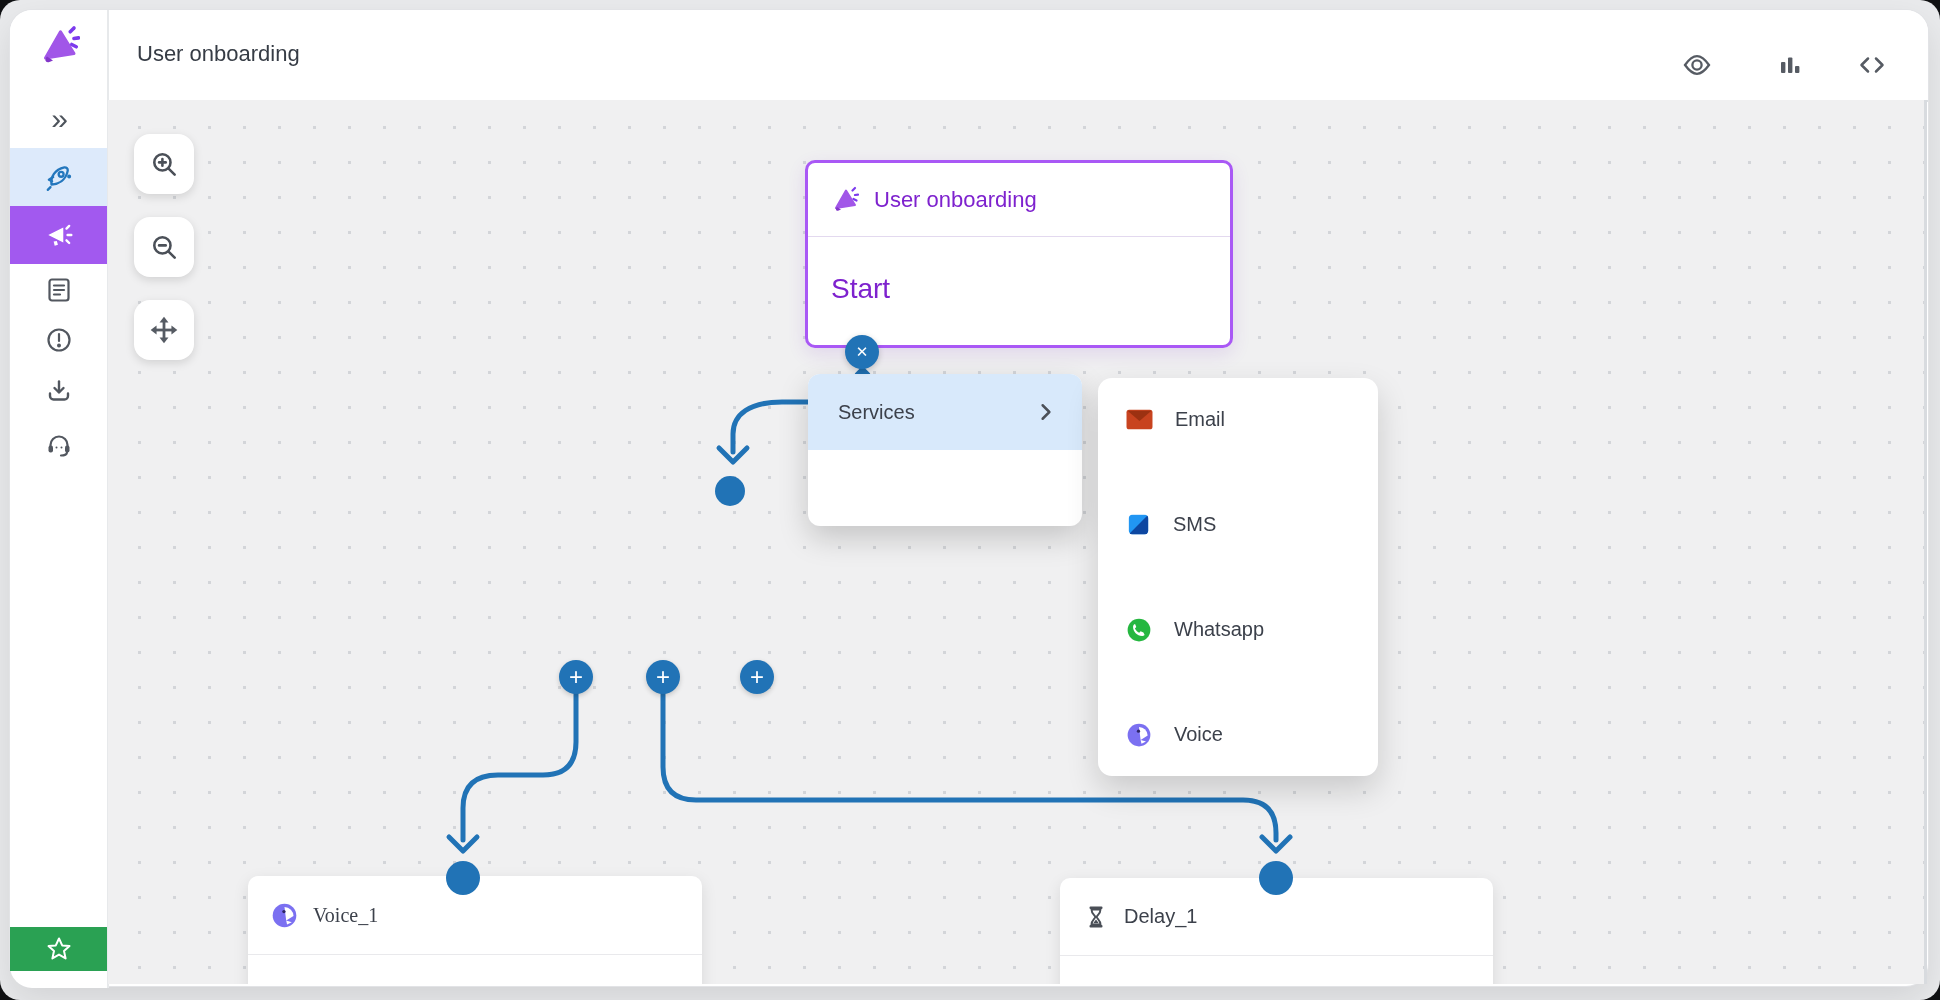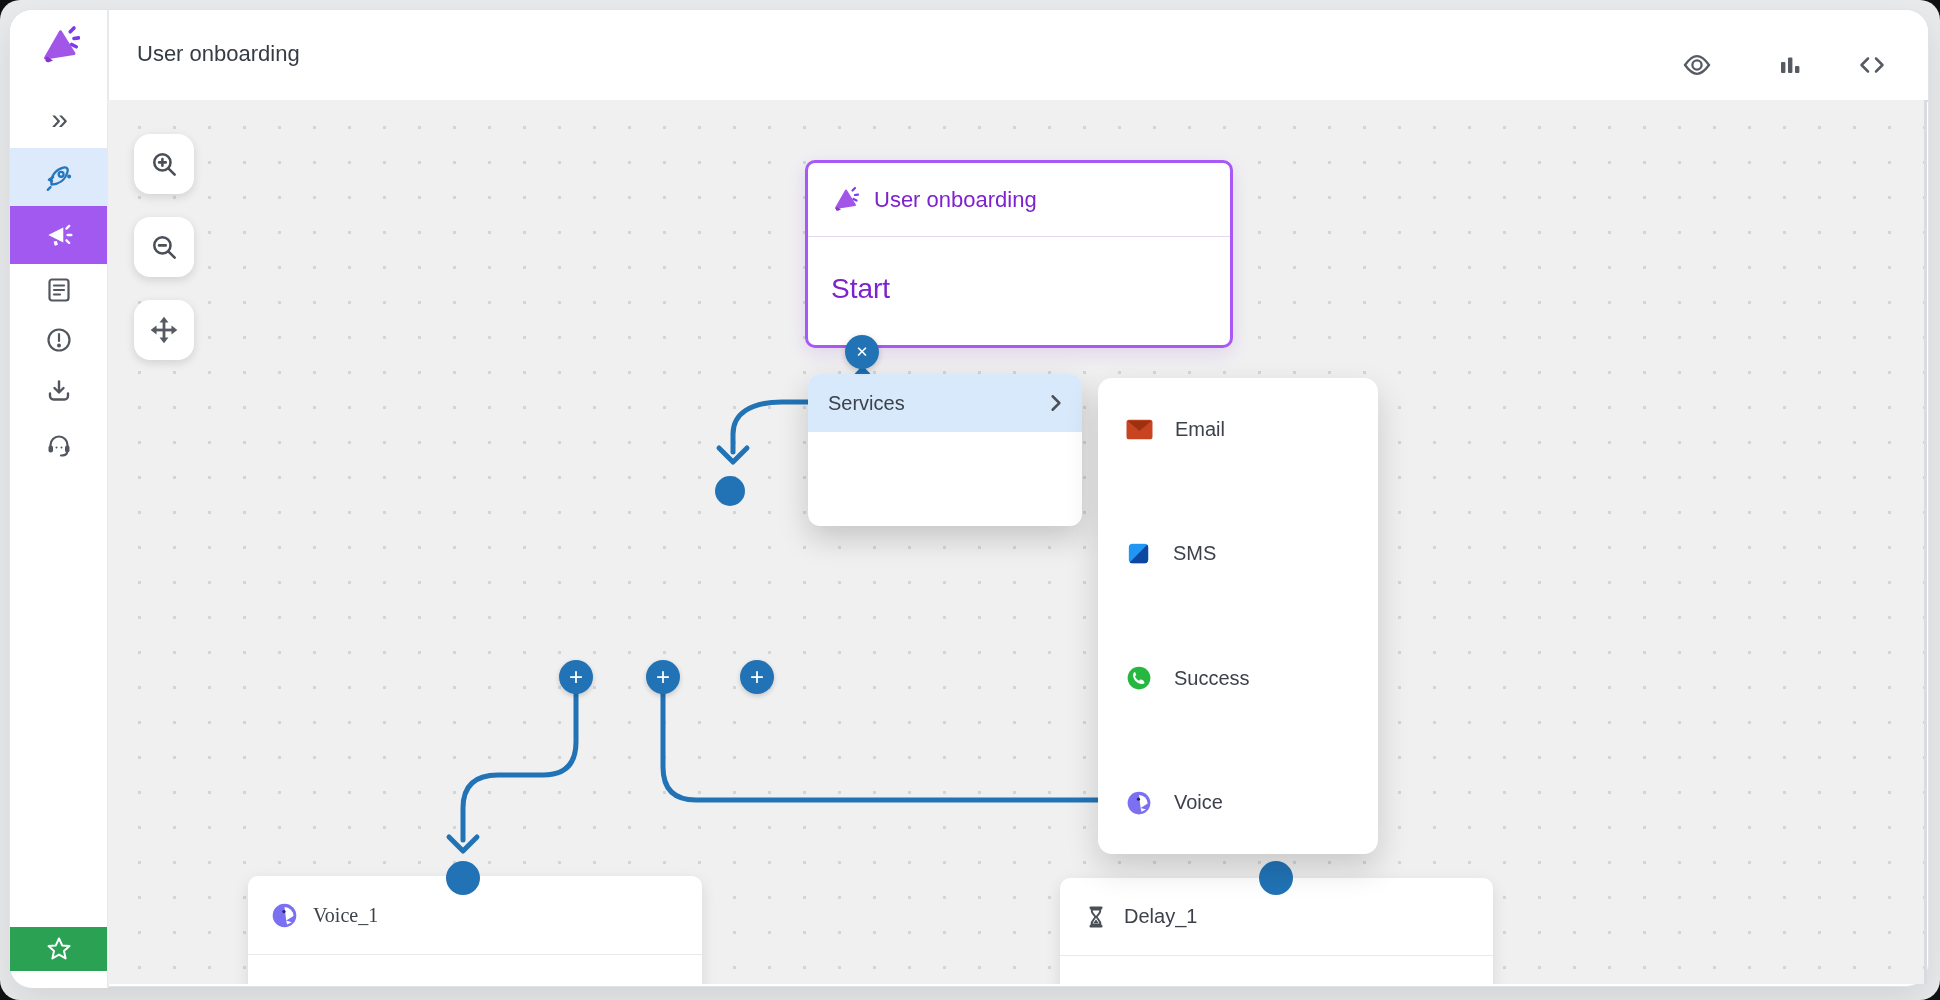--- a/index.html
+++ b/index.html
@@ -27,23 +27,23 @@
   .start-title{font-size:22px;font-weight:500;color:#7e22ce;}
   .start-body{padding:36px 23px 0 23px;font-size:28px;font-weight:500;color:#7e22ce;}
   .node-title{font-size:20px;font-weight:500;color:#3c414b;}
   .port-label{position:absolute;transform:translateX(-50%);font-size:15.5px;color:#3f4552;white-space:nowrap;}
   .dot{position:absolute;border-radius:50%;background:#2173b6;z-index:3;}
   .plus-btn{position:absolute;width:34px;height:34px;border-radius:50%;background:#2173b6;color:#fff;display:flex;align-items:center;justify-content:center;font-size:24px;font-weight:300;line-height:1;z-index:3;cursor:pointer;box-shadow:0 2px 5px rgba(0,0,0,.18);}
   .close-btn{position:absolute;left:737px;top:235px;width:34px;height:34px;border-radius:50%;background:#2173b6;color:#fff;display:flex;align-items:center;justify-content:center;font-size:15px;font-weight:700;z-index:6;cursor:pointer;box-shadow:0 2px 6px rgba(0,0,0,.2);}
   .caret{position:absolute;left:749px;top:268px;width:11px;height:11px;background:#2173b6;transform:rotate(45deg);z-index:3;}
   
   .menu{position:absolute;left:700px;top:274px;width:274px;height:152px;background:#fff;border-radius:12px;box-shadow:0 12px 30px rgba(0,0,0,.18);z-index:5;overflow:hidden;}
-  .menu-row{height:58px;display:flex;align-items:center;justify-content:space-between;padding:0 20px;font-size:20px;color:#3c414b;cursor:pointer;box-sizing:border-box;}
+  .menu-row{height:76px;display:flex;align-items:center;justify-content:space-between;padding:0 30px;font-size:20px;color:#3c414b;cursor:pointer;box-sizing:border-box;}
   .menu-row.hl{background:#d8e9fb;}
-  .submenu{position:absolute;left:990px;top:278px;width:280px;height:476px;background:#fff;border-radius:14px;box-shadow:0 14px 32px rgba(0,0,0,.16);z-index:5;display:flex;flex-direction:column;justify-content:space-around;padding:8px 0;box-sizing:border-box;gap:38px;}
+  .submenu{position:absolute;left:990px;top:278px;width:280px;height:398px;background:#fff;border-radius:14px;box-shadow:0 14px 32px rgba(0,0,0,.16);z-index:5;display:flex;flex-direction:column;justify-content:space-around;padding:8px 0;box-sizing:border-box;gap:38px;}
   .sub-row{display:flex;align-items:center;gap:22px;padding-left:28px;font-size:20px;color:#3c414b;cursor:pointer;height:70px;}
   svg{display:block;}
   .edges{position:absolute;left:0;top:0;z-index:1;}
 </style>
 </head>
 <body>
 
 <div class="stage">
   <div class="abs window"></div>
 
@@ -267,21 +267,21 @@
             <polygon points="21.5,2.5 21.5,21.5 2.5,21.5" fill="#0d47a1"></polygon>
           </g>
         </svg>
         <span>SMS</span>
       </div>
       <div class="sub-row">
         <svg width="26" height="26" viewBox="0 0 24 24">
           <circle cx="12" cy="12" r="10.5" fill="#25b740"></circle>
           <path d="M7.5 6.8 c-0.6 0.6 -1 1.4 -1 2.3 c0 4.7 3.7 8.4 8.4 8.4 c0.9 0 1.7 -0.4 2.3 -1 l-1.1 -2.3 -2.6 -1 -1.3 1.3 c-1.8 -0.9 -3.1 -2.2 -4 -4 l1.3 -1.3 -1 -2.6 z" fill="#ffffff"></path>
         </svg>
-        <span>Success</span>
+        <span>Whatsapp</span>
       </div>
       <div class="sub-row">
         <svg width="26" height="26" viewBox="0 0 24 24">
           <circle cx="12" cy="12" r="10.5" fill="#7b70f1"></circle>
           <path d="M12 4.5 A8 8 0 0 1 20 12.5 L13.5 16.5 Z" fill="#ffffff"></path>
           <circle cx="11.5" cy="8.5" r="1.5" fill="#2e2566"></circle>
           <path d="M13.5 16.5 l5 1.5 -4.2 2 z" fill="#ffffff"></path>
         </svg>
         <span>Voice</span>
       </div>

